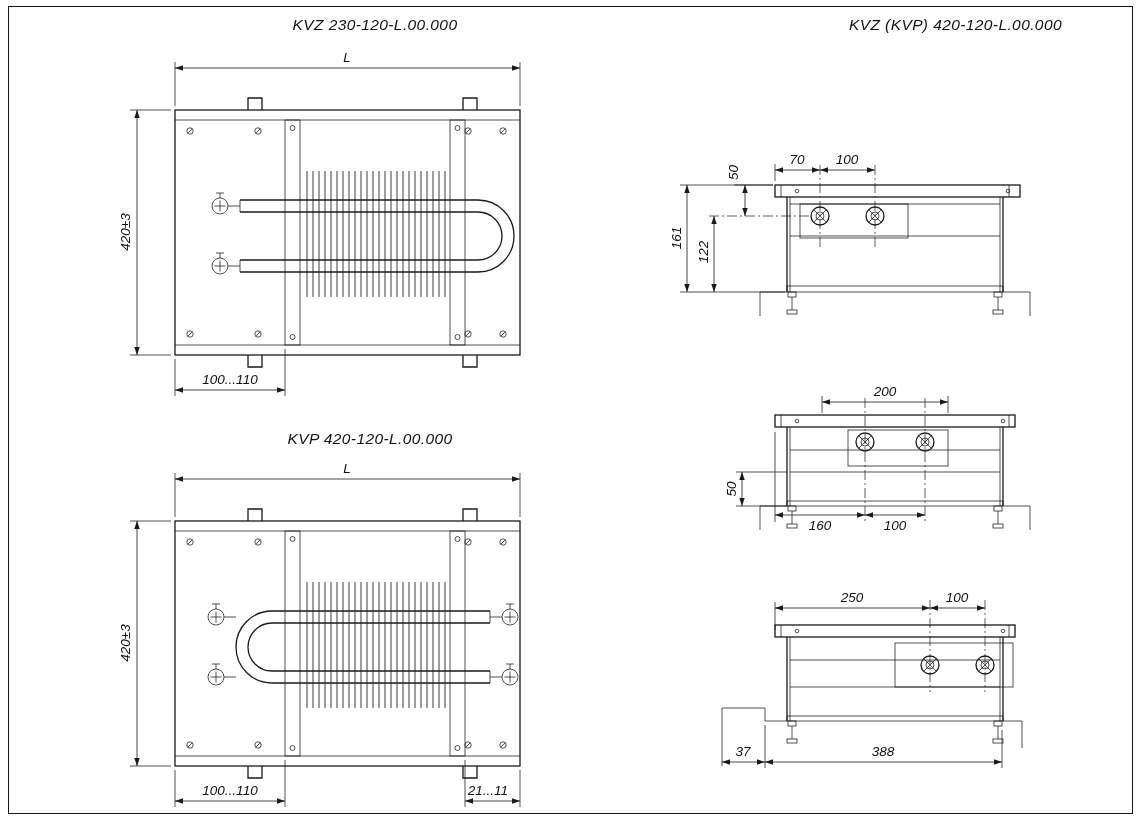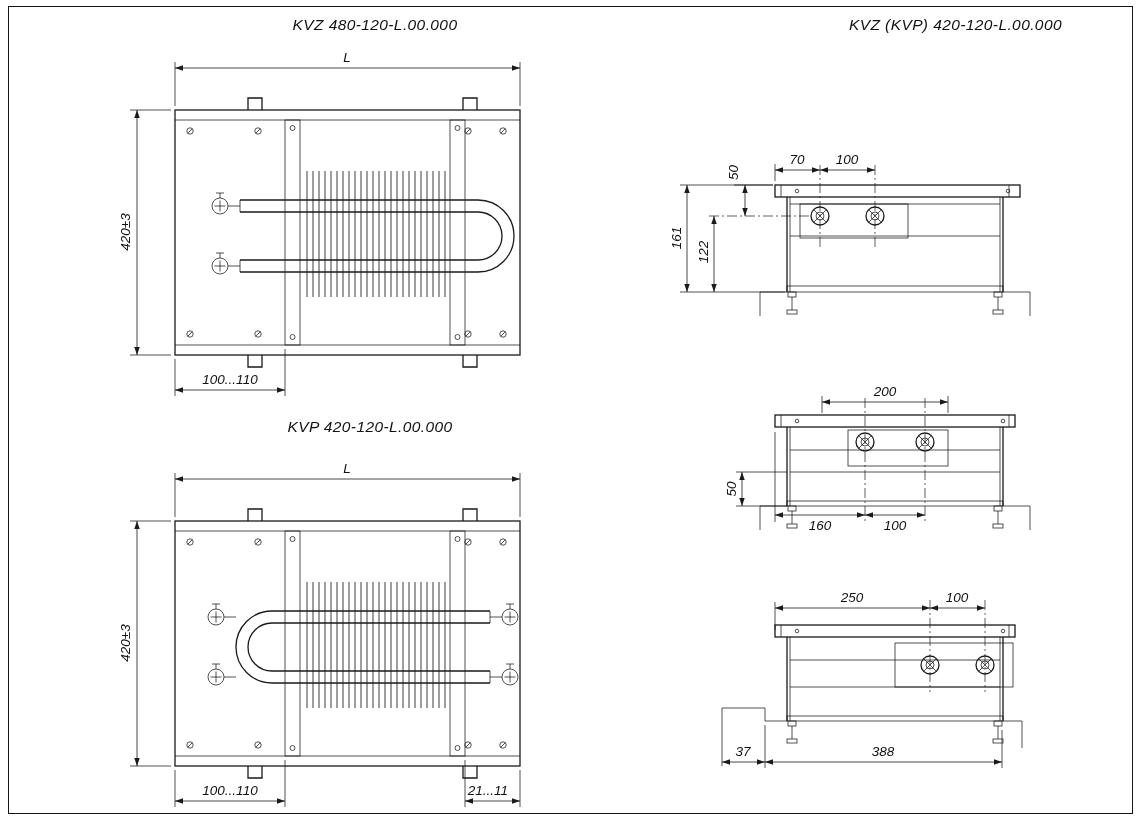--- a/index.html
+++ b/index.html
@@ -16,22 +16,22 @@
   .dl{stroke:#1a1a1a;stroke-width:0.8;fill:none;}
   .cl{stroke:#1a1a1a;stroke-width:0.7;fill:none;stroke-dasharray:10 3 2 3;}
   text.dim{font:italic 13.5px "Liberation Sans",sans-serif;fill:#111;}
   .mid{text-anchor:middle;}
 </style>
 </head>
 <body>
 
 <div class="frame"></div>
 
-<div class="title" style="left:250px;top:16px;width:250px">KVZ 480-120-L.00.000</div>
-<div class="title" style="left:245px;top:418px;width:250px">KVP 420-120-L.00.000</div>
+<div class="title" style="left:250px;top:16px;width:250px">KVZ 230-120-L.00.000</div>
+<div class="title" style="left:245px;top:430px;width:250px">KVP 420-120-L.00.000</div>
 <div class="title" style="left:828px;top:16px;width:255px">KVZ (KVP) 420-120-L.00.000</div>
 
 <svg style="left:110px;top:14px" width="430" height="410" viewBox="0 0 430 410">
   <defs>
     <marker id="ar1" viewBox="0 0 10 10" refX="10" refY="5" markerWidth="10" markerHeight="10" orient="auto-start-reverse">
       <path d="M0 1.6 10 5 0 8.4Z" fill="#1a1a1a"></path>
     </marker>
     <g id="scr1">
         <circle r="3.2" class="tl"></circle>
         <line x1="-2.2" y1="2.2" x2="2.2" y2="-2.2" class="tl"></line>

